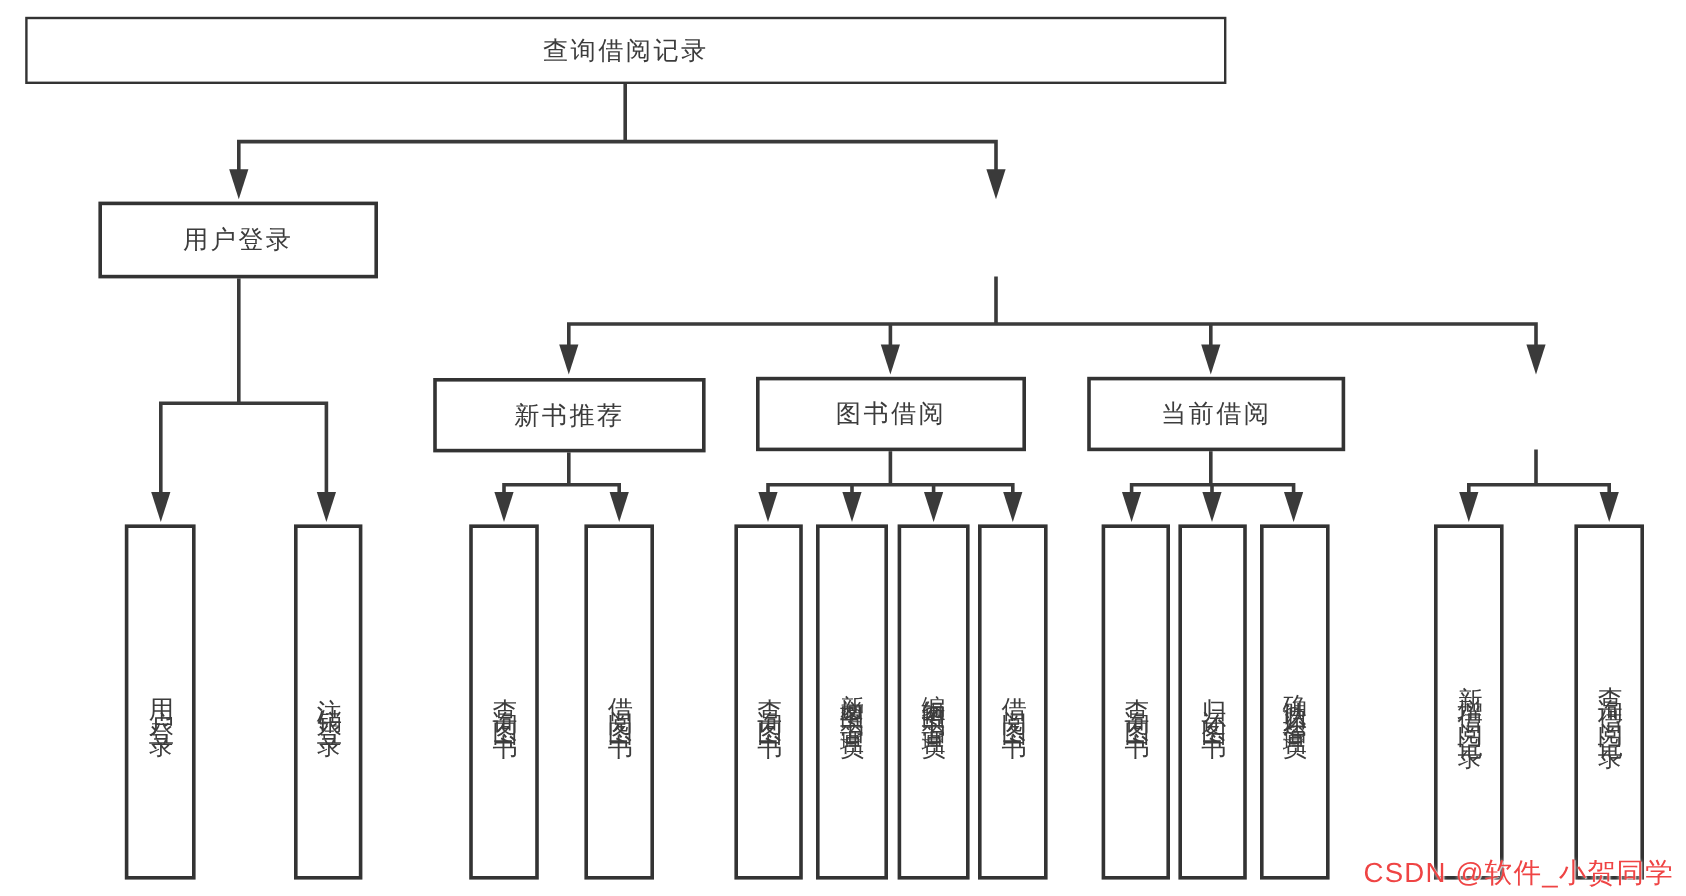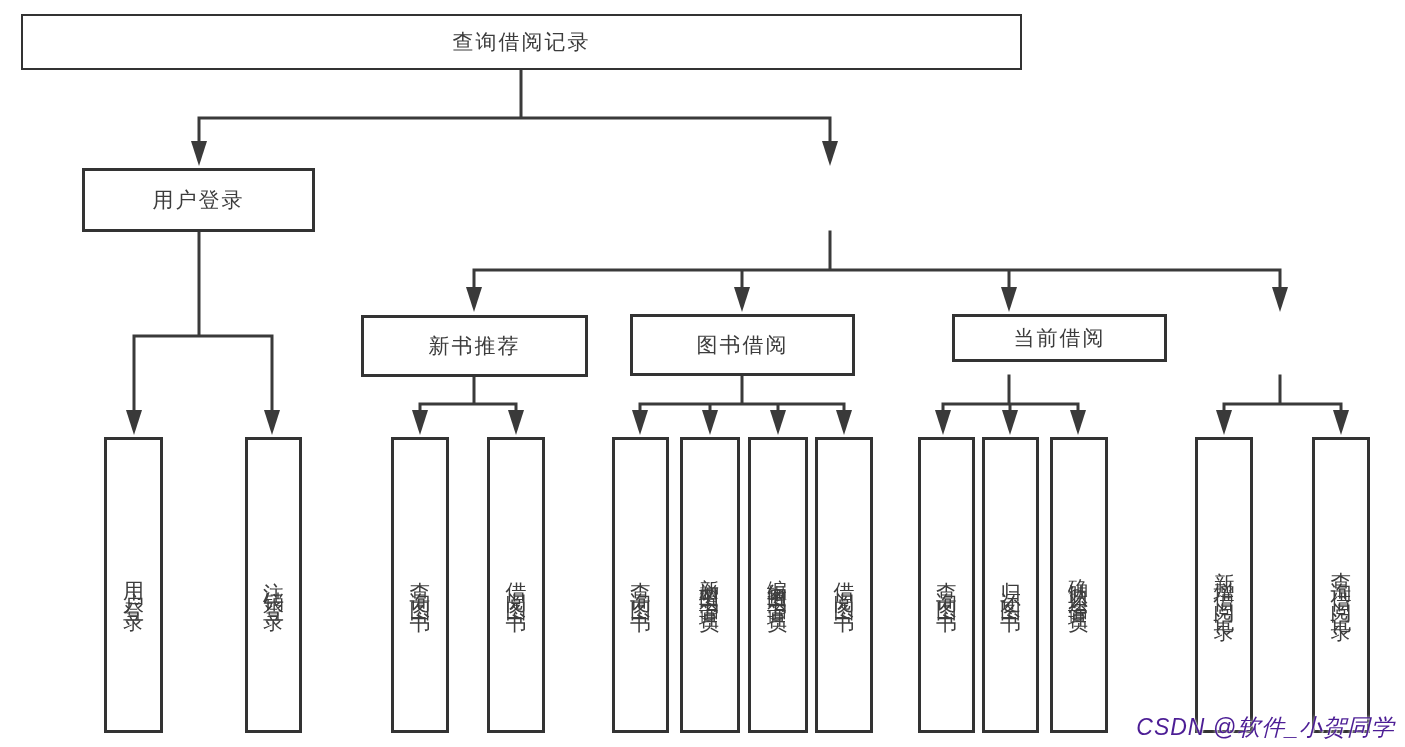--- a/index.html
+++ b/index.html
@@ -16,23 +16,22 @@
   .box.thin{border-width:2px;}
   .lbl{
     color:#3c3c3c;font-size:21px;letter-spacing:2px;white-space:nowrap;
   }
   .v .lbl{
     writing-mode:vertical-rl;letter-spacing:10px;
   }
   .v .lbl.long{letter-spacing:5px;font-size:20px;}
   .watermark{
     position:absolute;right:10px;top:712px;z-index:5;
-    font-size:23px;color:#4c1d95;letter-spacing:1px;
+    font-size:23px;color:#ef4444;letter-spacing:1px;
     text-shadow:0 0 3px rgba(255,255,255,0.95), 1px 1px 0 rgba(255,255,255,0.6);
-    font-style:italic;
   }
 </style>
 </head>
 <body>
 
 <div class="stage">
 
   <svg class="wires" width="1405" height="747" viewBox="0 0 1405 747">
     <g fill="none" stroke-width="3" stroke-linecap="square" stroke="#3a3a3a">
       <path d="M521 70 V118 M199 118 H830 M199 118 V144 M830 118 V144"></path>
@@ -73,21 +72,21 @@
   <div class="box" style="left:82px;top:168px;width:233px;height:64px">
     <span class="lbl">用户登录</span>
   </div>
 
   <div class="box" style="left:630px;top:314px;width:225px;height:62px">
     <span class="lbl">图书借阅</span>
   </div>
   <div class="box" style="left:361px;top:315px;width:227px;height:62px">
     <span class="lbl">新书推荐</span>
   </div>
-  <div class="box" style="left:952px;top:314px;width:215px;height:48px">
+  <div class="box" style="left:906px;top:314px;width:215px;height:62px">
     <span class="lbl">当前借阅</span>
   </div>
 
   <div class="box v" style="left:104px;top:437px;width:59px;height:296px">
     <span class="lbl">用户登录</span>
   </div>
   <div class="box v" style="left:245px;top:437px;width:57px;height:296px">
     <span class="lbl">注销登录</span>
   </div>
 

